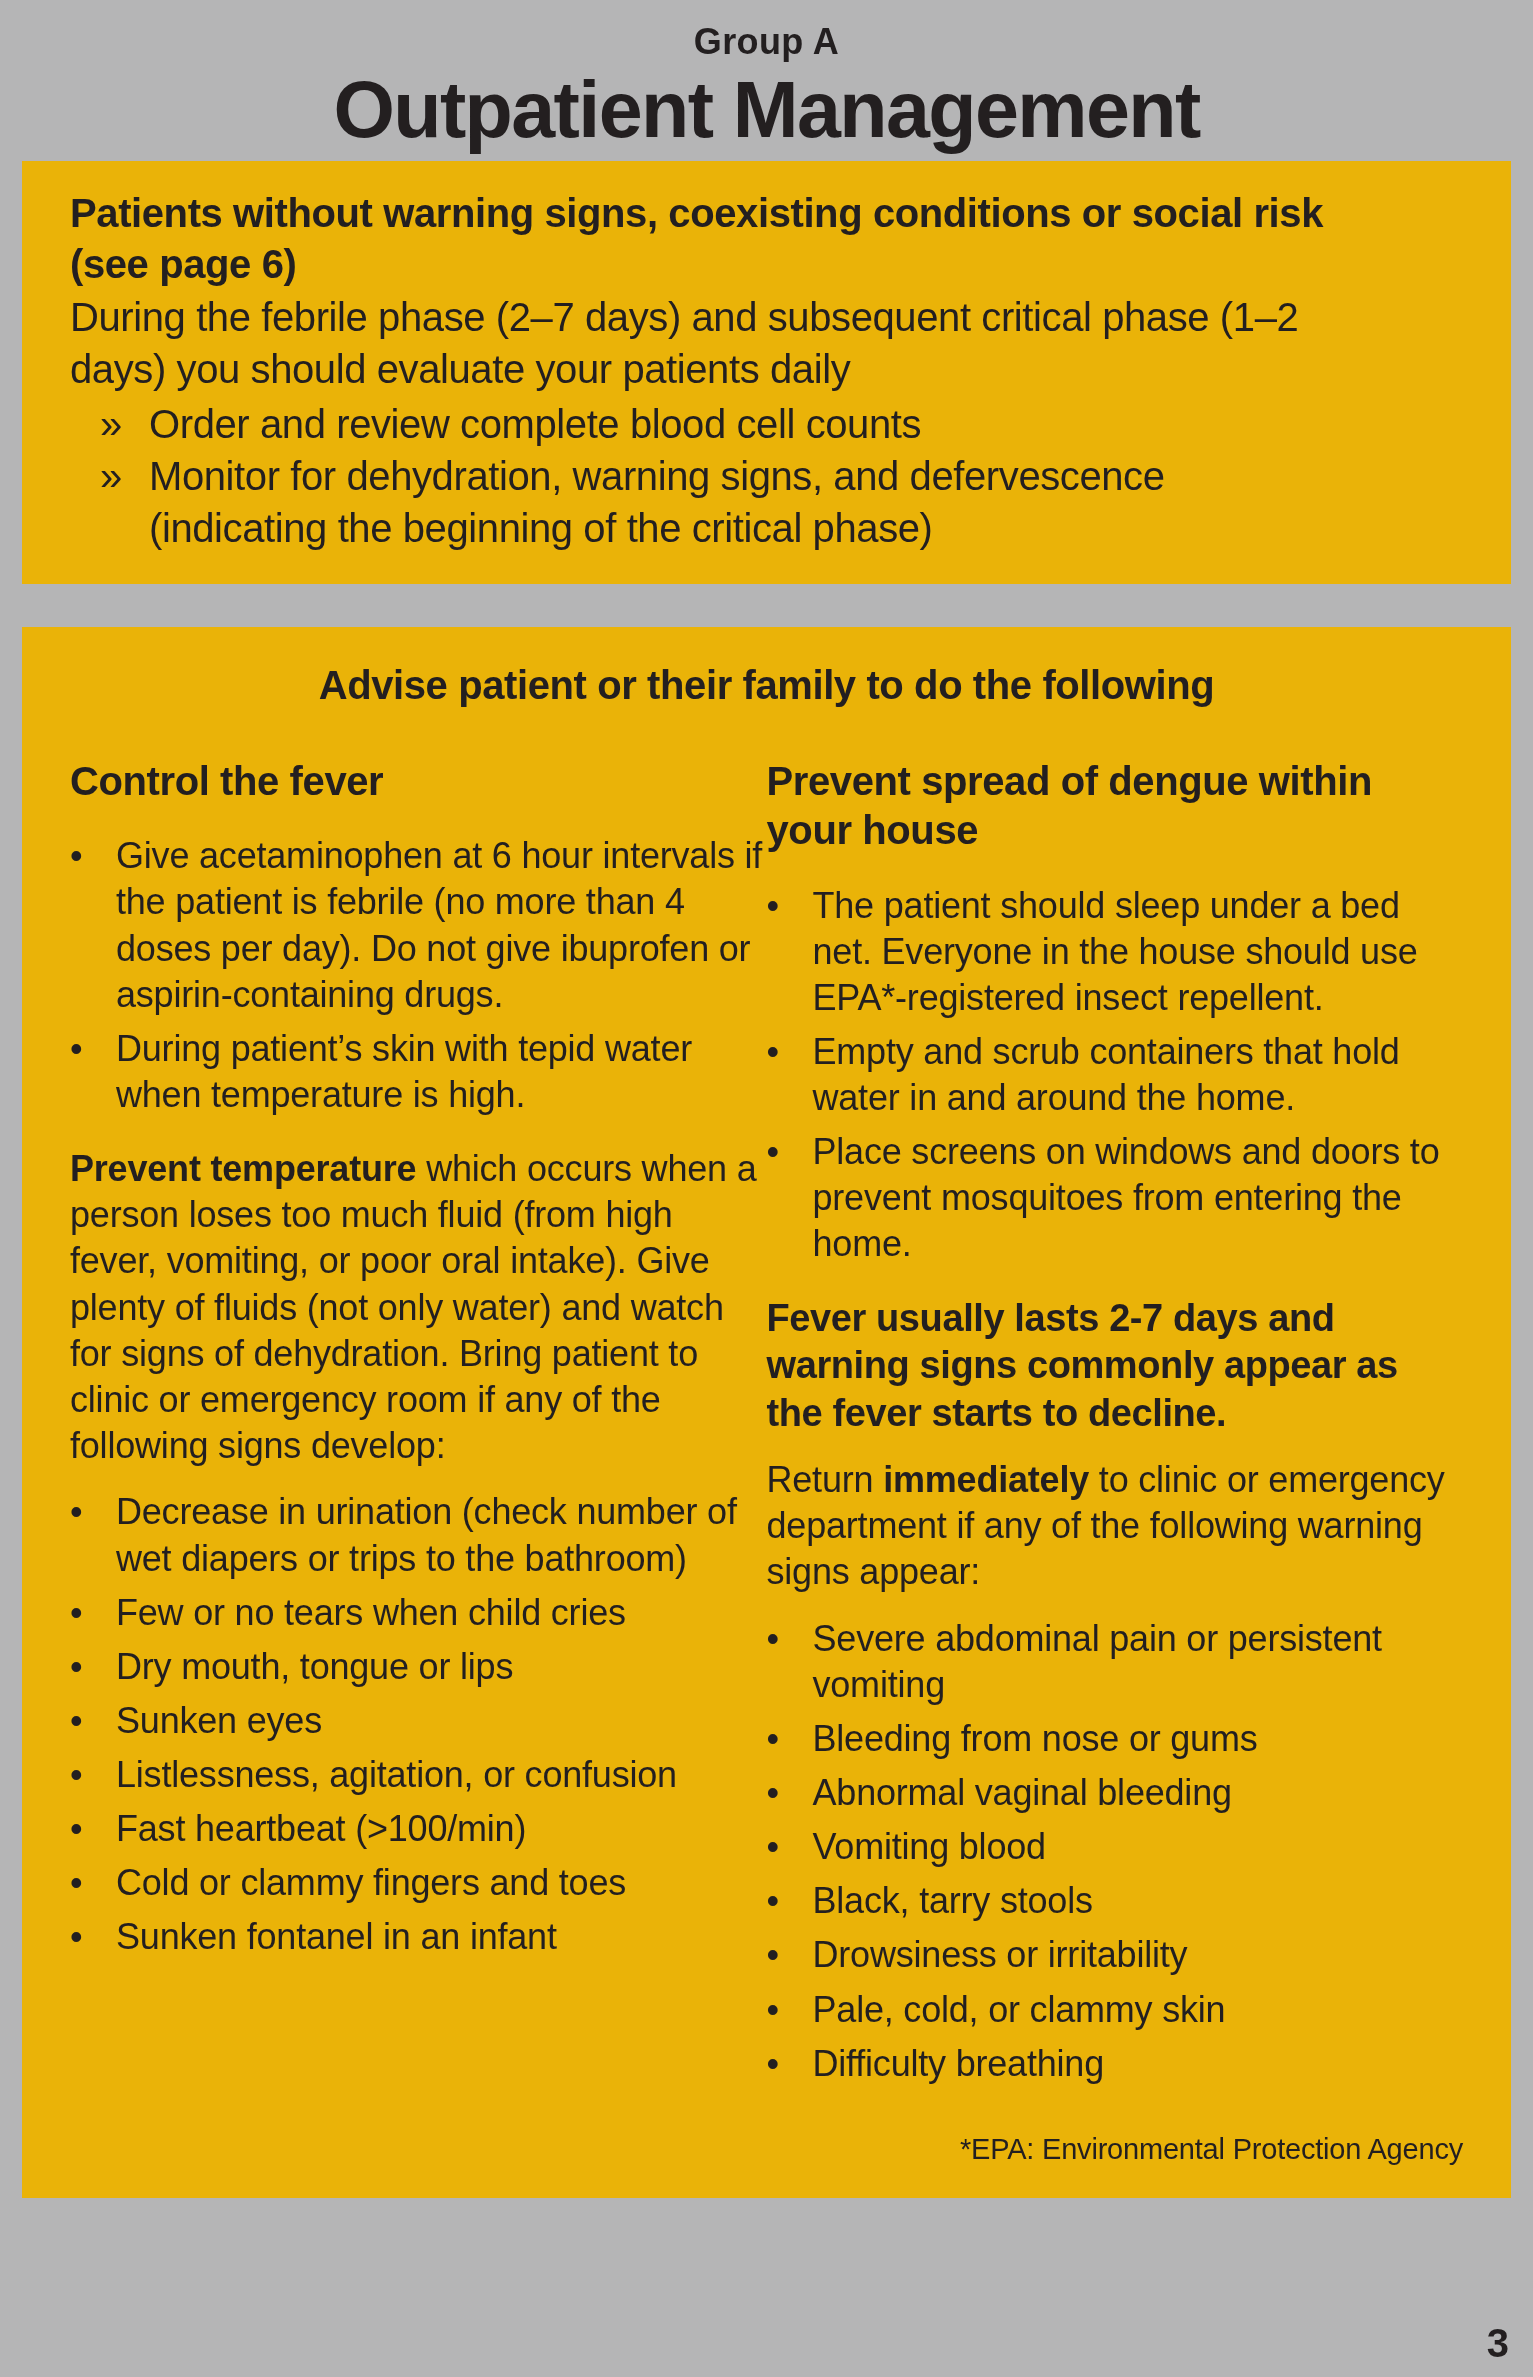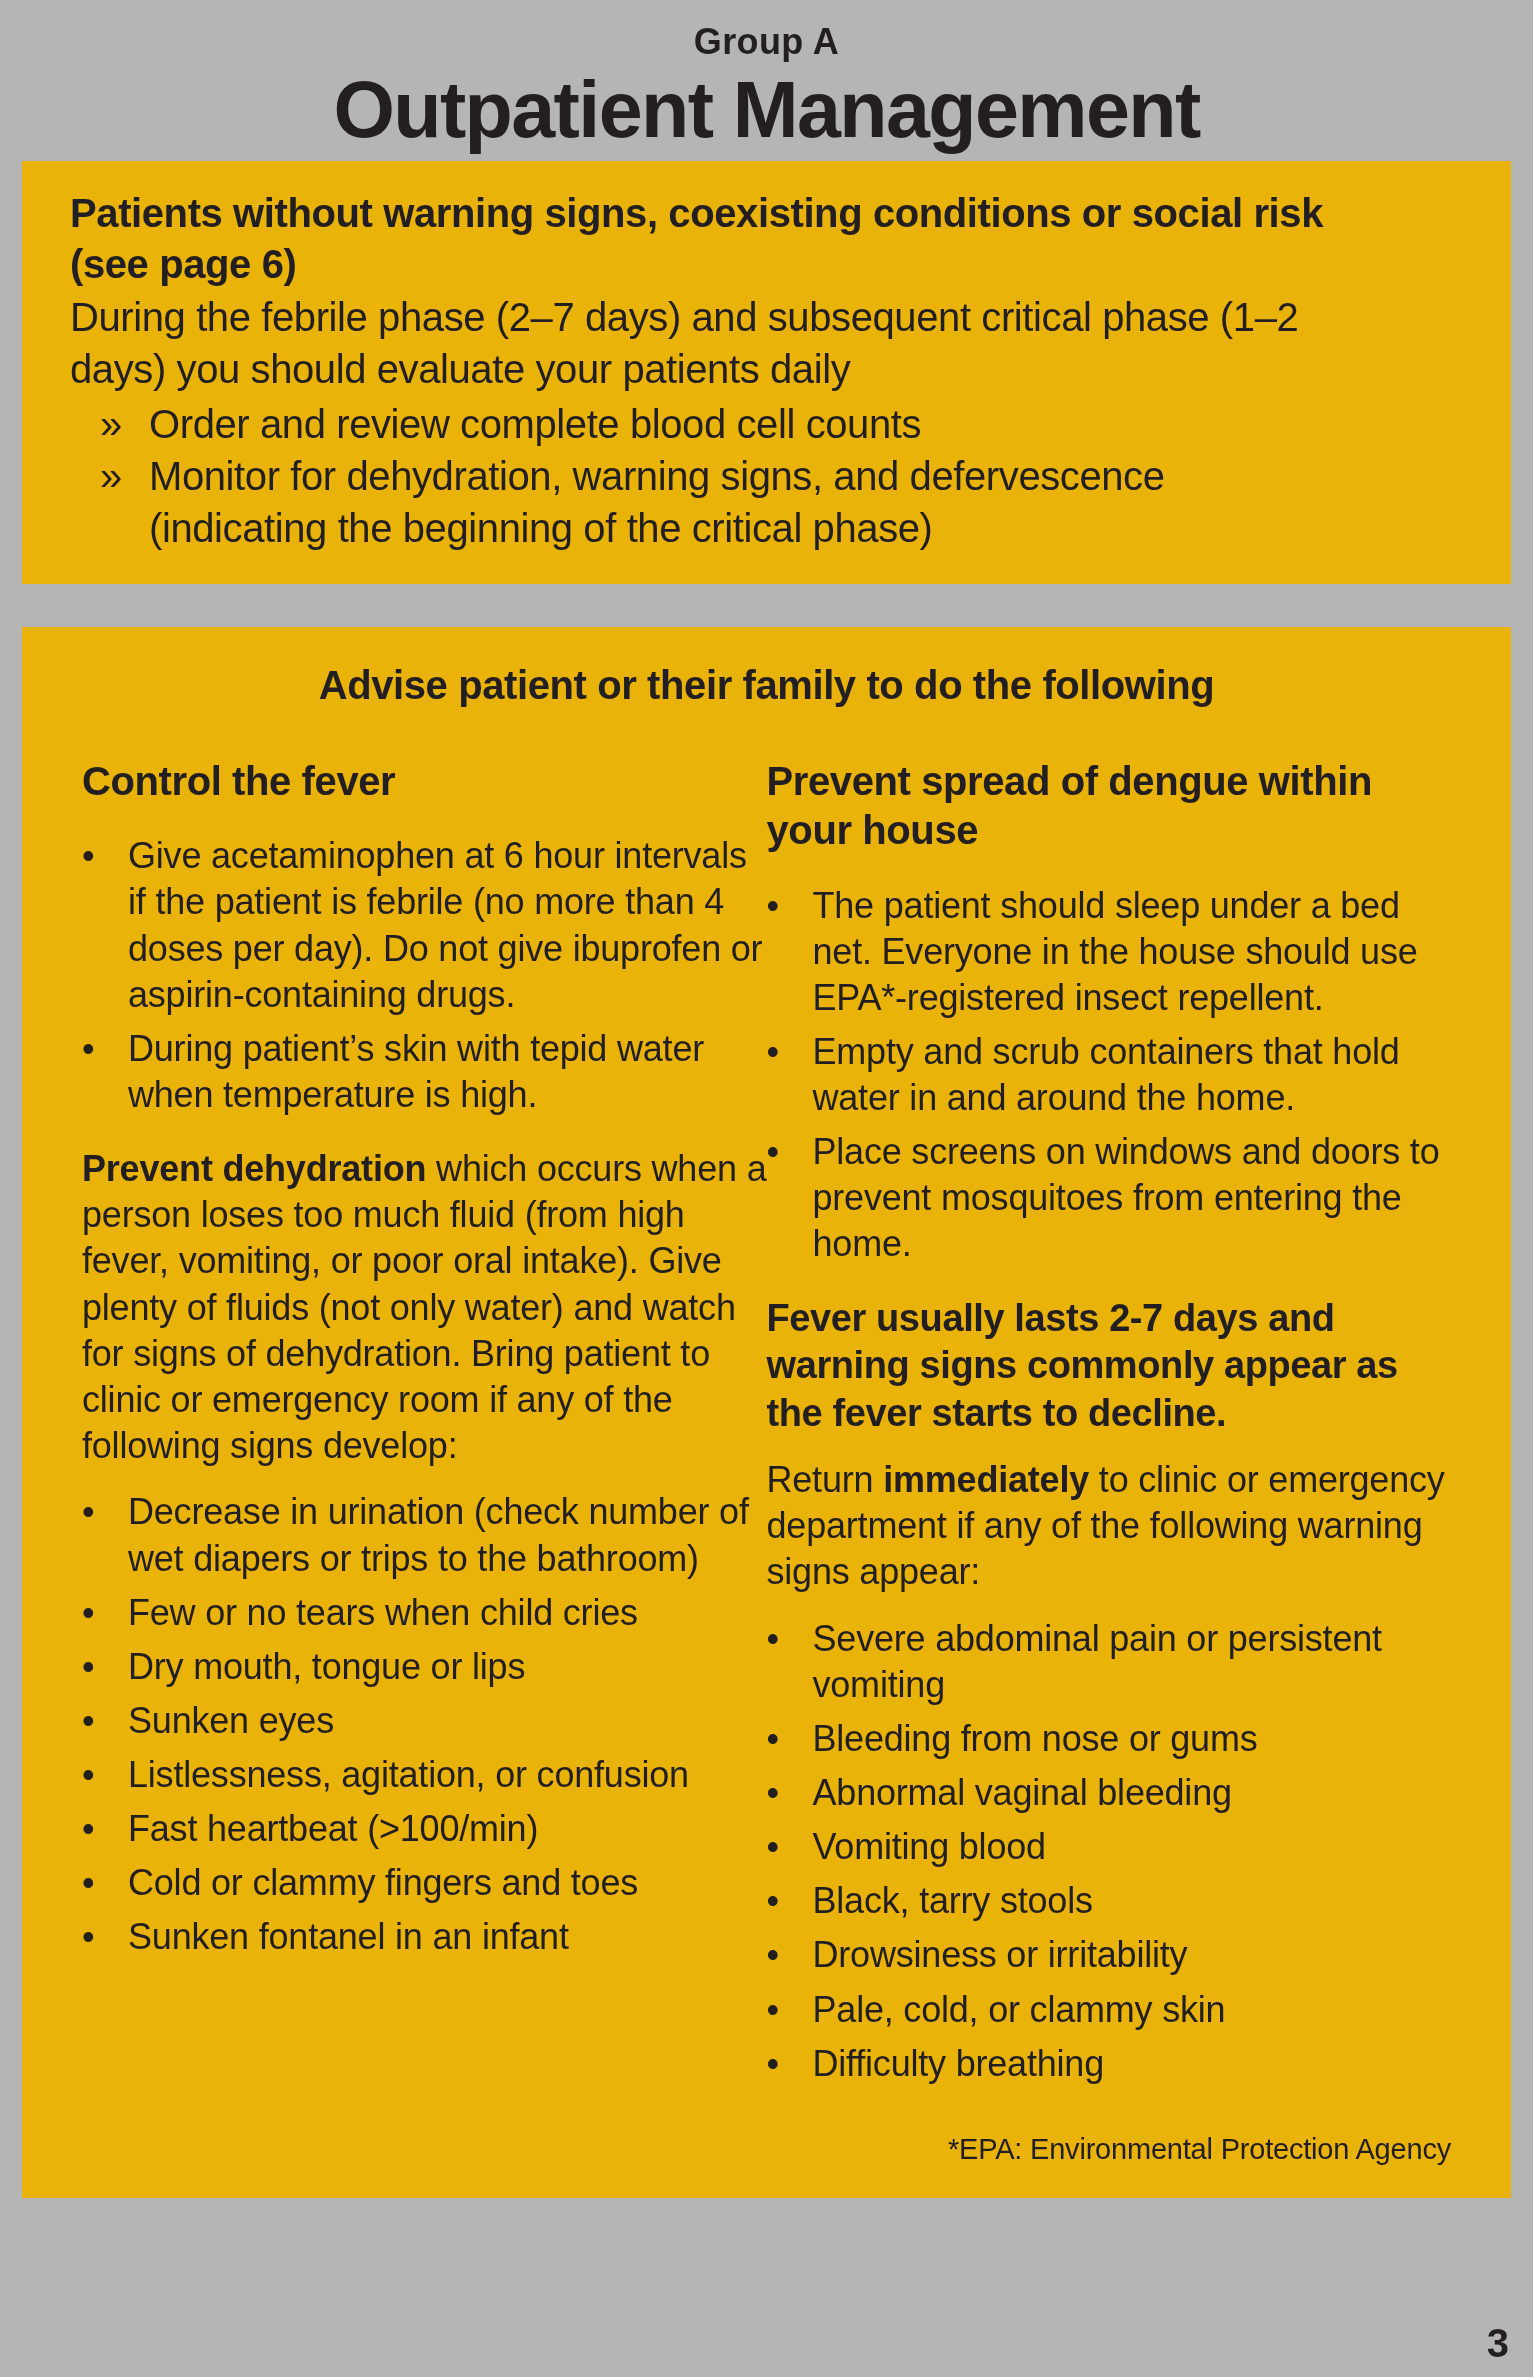--- a/index.html
+++ b/index.html
@@ -27,21 +27,21 @@
   }
   .intro-body {
     margin: 0; font-size: 40px; line-height: 1.3;
     max-width: 1236px; letter-spacing: -0.4px;
   }
   .chevron-list { list-style: none; margin: 3.2px 0 0; padding: 0 0 0 30px; font-size: 40px; line-height: 1.3; letter-spacing: -0.4px; }
   .chevron-list li { display: flex; }
   .chevron-list .bm { flex: 0 0 49px; }
   .chevron-list .bt { max-width: 1173px; }
 
-  .advice-box { margin-top: 43px; padding: 36px 60px 32px; }
+  .advice-box { margin-top: 43px; padding: 36px 48px 32px; }
   .advice-heading { margin: 0 0 49px; text-align: center; font-size: 40px; font-weight: 700; letter-spacing: -0.4px; }
 
   .columns { display: flex; }
   .col { flex: 1 1 0; min-width: 0; }
 
   .col-heading { margin: 0 0 27px; font-size: 40px; font-weight: 700; line-height: 1.24; letter-spacing: -0.4px; }
 
   .dot-list { list-style: none; margin: 0 0 20.6px; padding: 0; font-size: 36px; line-height: 1.28; letter-spacing: -0.2px; }
   .dot-list li { display: flex; margin: 0 0 8px; }
   .dot-list .bm { flex: 0 0 46px; }
@@ -90,21 +90,21 @@
           <li>
             <span class="bm">•</span>
             <span class="bt">Give acetaminophen at 6 hour intervals if the patient is febrile (no more than 4 doses per day). Do not give ibuprofen or aspirin-containing drugs.</span>
           </li>
           <li>
             <span class="bm">•</span>
             <span class="bt">During patient’s skin with tepid water when temperature is high.</span>
           </li>
         </ul>
 
-        <p class="para dehydration-para"><strong>Prevent dehydration</strong><span> which occurs when a person loses too much fluid (from high fever, vomiting, or poor oral intake). Give plenty of fluids (not only water) and watch for signs of dehydration.  Bring patient to clinic or emergency room if any of the following signs develop:</span></p>
+        <p class="para dehydration-para"><strong>Prevent temperature</strong><span> which occurs when a person loses too much fluid (from high fever, vomiting, or poor oral intake). Give plenty of fluids (not only water) and watch for signs of dehydration.  Bring patient to clinic or emergency room if any of the following signs develop:</span></p>
 
         <ul class="dot-list">
           <li>
             <span class="bm">•</span>
             <span class="bt">Decrease in urination (check number of wet diapers or trips to the bathroom)</span>
           </li>
           <li>
             <span class="bm">•</span>
             <span class="bt">Few or no tears when child cries</span>
           </li>

